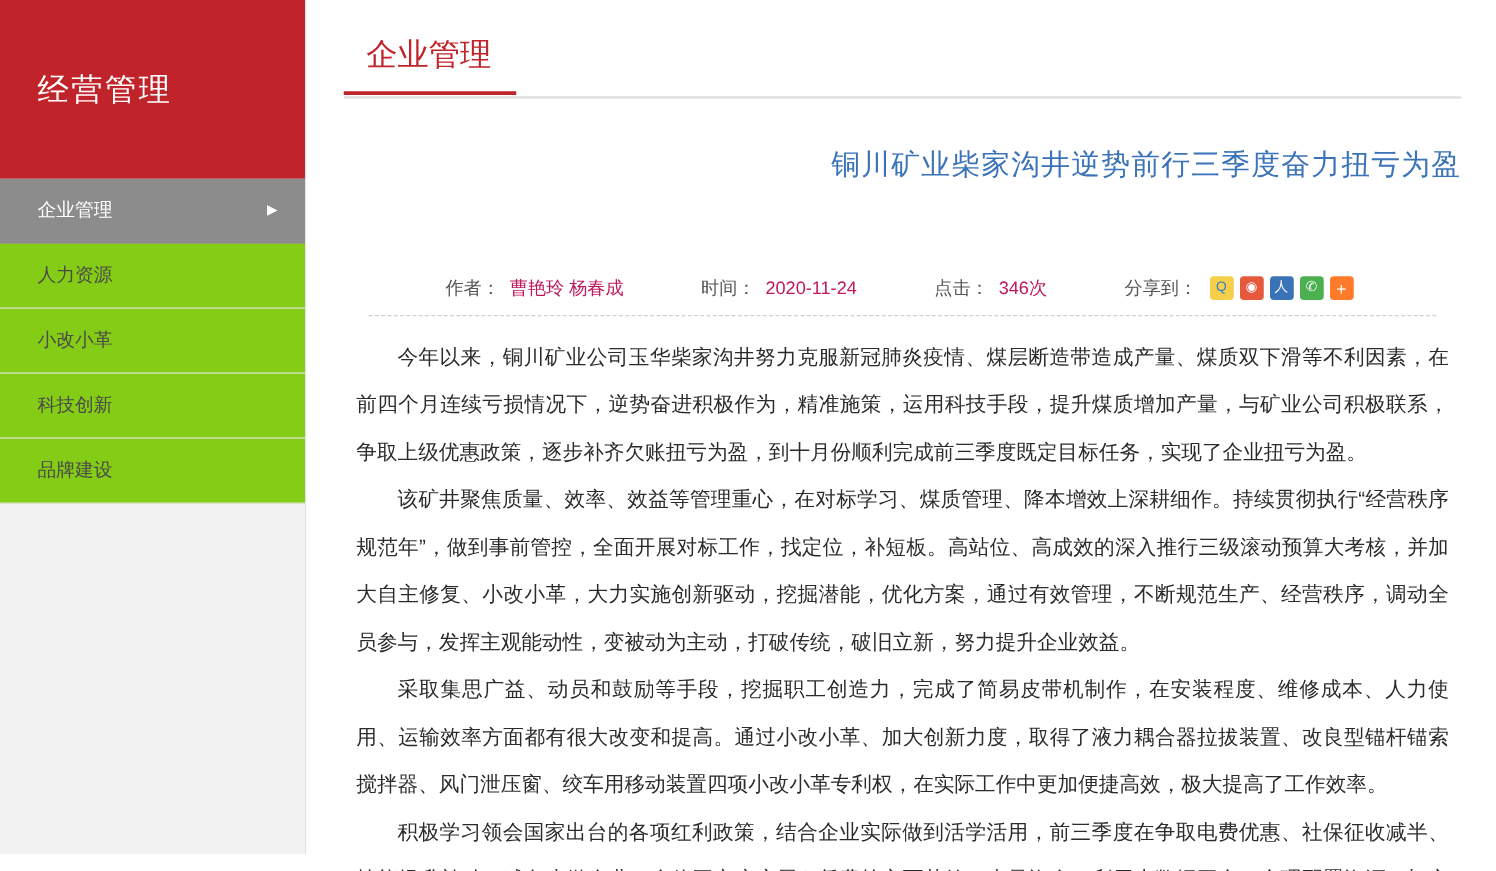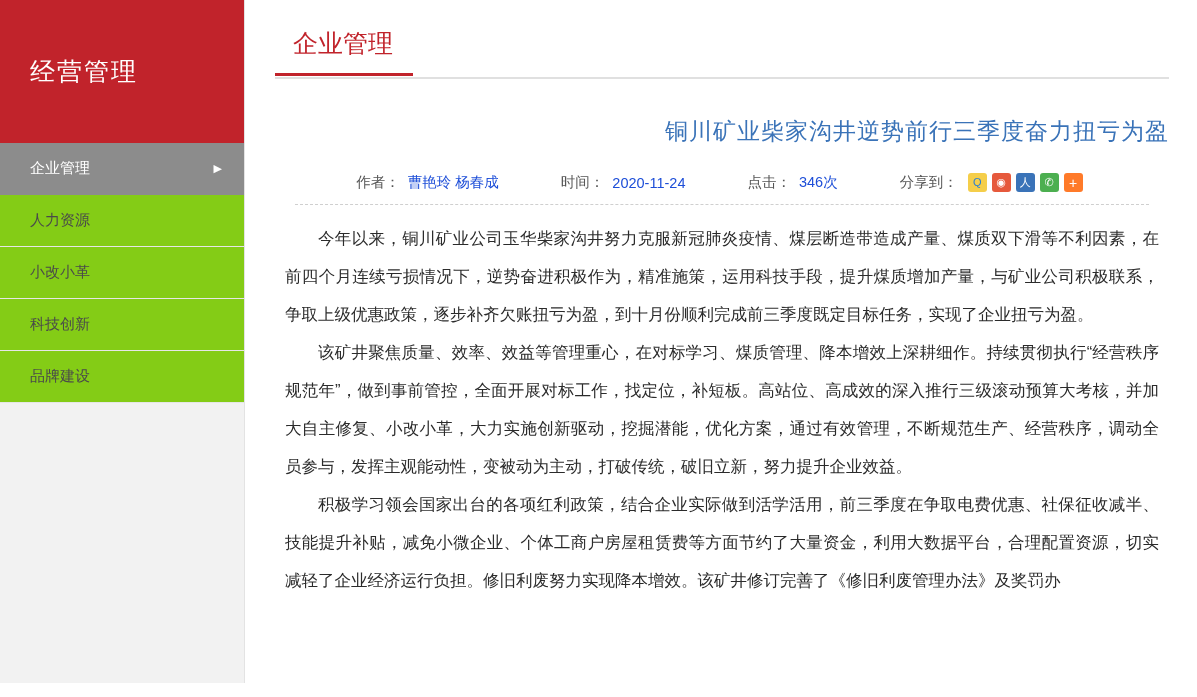--- a/index.html
+++ b/index.html
@@ -119,23 +119,24 @@
     display: flex;
     align-items: center;
     justify-content: center;
     font-size: 14.5px;
     color: #555;
   }
   .meta-block {
     display: flex;
     align-items: center;
     white-space: nowrap;
+    margin-top: 48px;
   }
   .meta-label { color: #555; }
-  .meta-value { color: #1d4ed8; margin-left: 8px; }
+  .meta-value { color: #be185d; margin-left: 8px; }
   .meta-gap { width: 62px; }
   .share-icons {
     display: flex;
     align-items: center;
     margin-left: 10px;
   }
   .share-ico {
     width: 19px;
     height: 19px;
     border-radius: 3px;
@@ -230,17 +231,18 @@
           <span class="share-ico ico-renren">人</span>
           <span class="share-ico ico-wechat">✆</span>
           <span class="share-ico ico-more">+</span>
         </span>
       </span>
     </div>
 
     <div class="article-body">
       <p>今年以来，铜川矿业公司玉华柴家沟井努力克服新冠肺炎疫情、煤层断造带造成产量、煤质双下滑等不利因素，在前四个月连续亏损情况下，逆势奋进积极作为，精准施策，运用科技手段，提升煤质增加产量，与矿业公司积极联系，争取上级优惠政策，逐步补齐欠账扭亏为盈，到十月份顺利完成前三季度既定目标任务，实现了企业扭亏为盈。</p>
       <p>该矿井聚焦质量、效率、效益等管理重心，在对标学习、煤质管理、降本增效上深耕细作。持续贯彻执行“经营秩序规范年”，做到事前管控，全面开展对标工作，找定位，补短板。高站位、高成效的深入推行三级滚动预算大考核，并加大自主修复、小改小革，大力实施创新驱动，挖掘潜能，优化方案，通过有效管理，不断规范生产、经营秩序，调动全员参与，发挥主观能动性，变被动为主动，打破传统，破旧立新，努力提升企业效益。</p>
+      <p>采取集思广益、动员和鼓励等手段，挖掘职工创造力，完成了简易皮带机制作，在安装程度、维修成本、人力使用、运输效率方面都有很大改变和提高。通过小改小革、加大创新力度，取得了液力耦合器拉拔装置、改良型锚杆锚索搅拌器、风门泄压窗、绞车用移动装置四项小改小革专利权，在实际工作中更加便捷高效，极大提高了工作效率。</p>
       <p>积极学习领会国家出台的各项红利政策，结合企业实际做到活学活用，前三季度在争取电费优惠、社保征收减半、技能提升补贴，减免小微企业、个体工商户房屋租赁费等方面节约了大量资金，利用大数据平台，合理配置资源，切实减轻了企业经济运行负担。修旧利废努力实现降本增效。该矿井修订完善了《修旧利废管理办法》及奖罚办</p>
     </div>
 
   </main>
 </div>
 
 </body></html>

